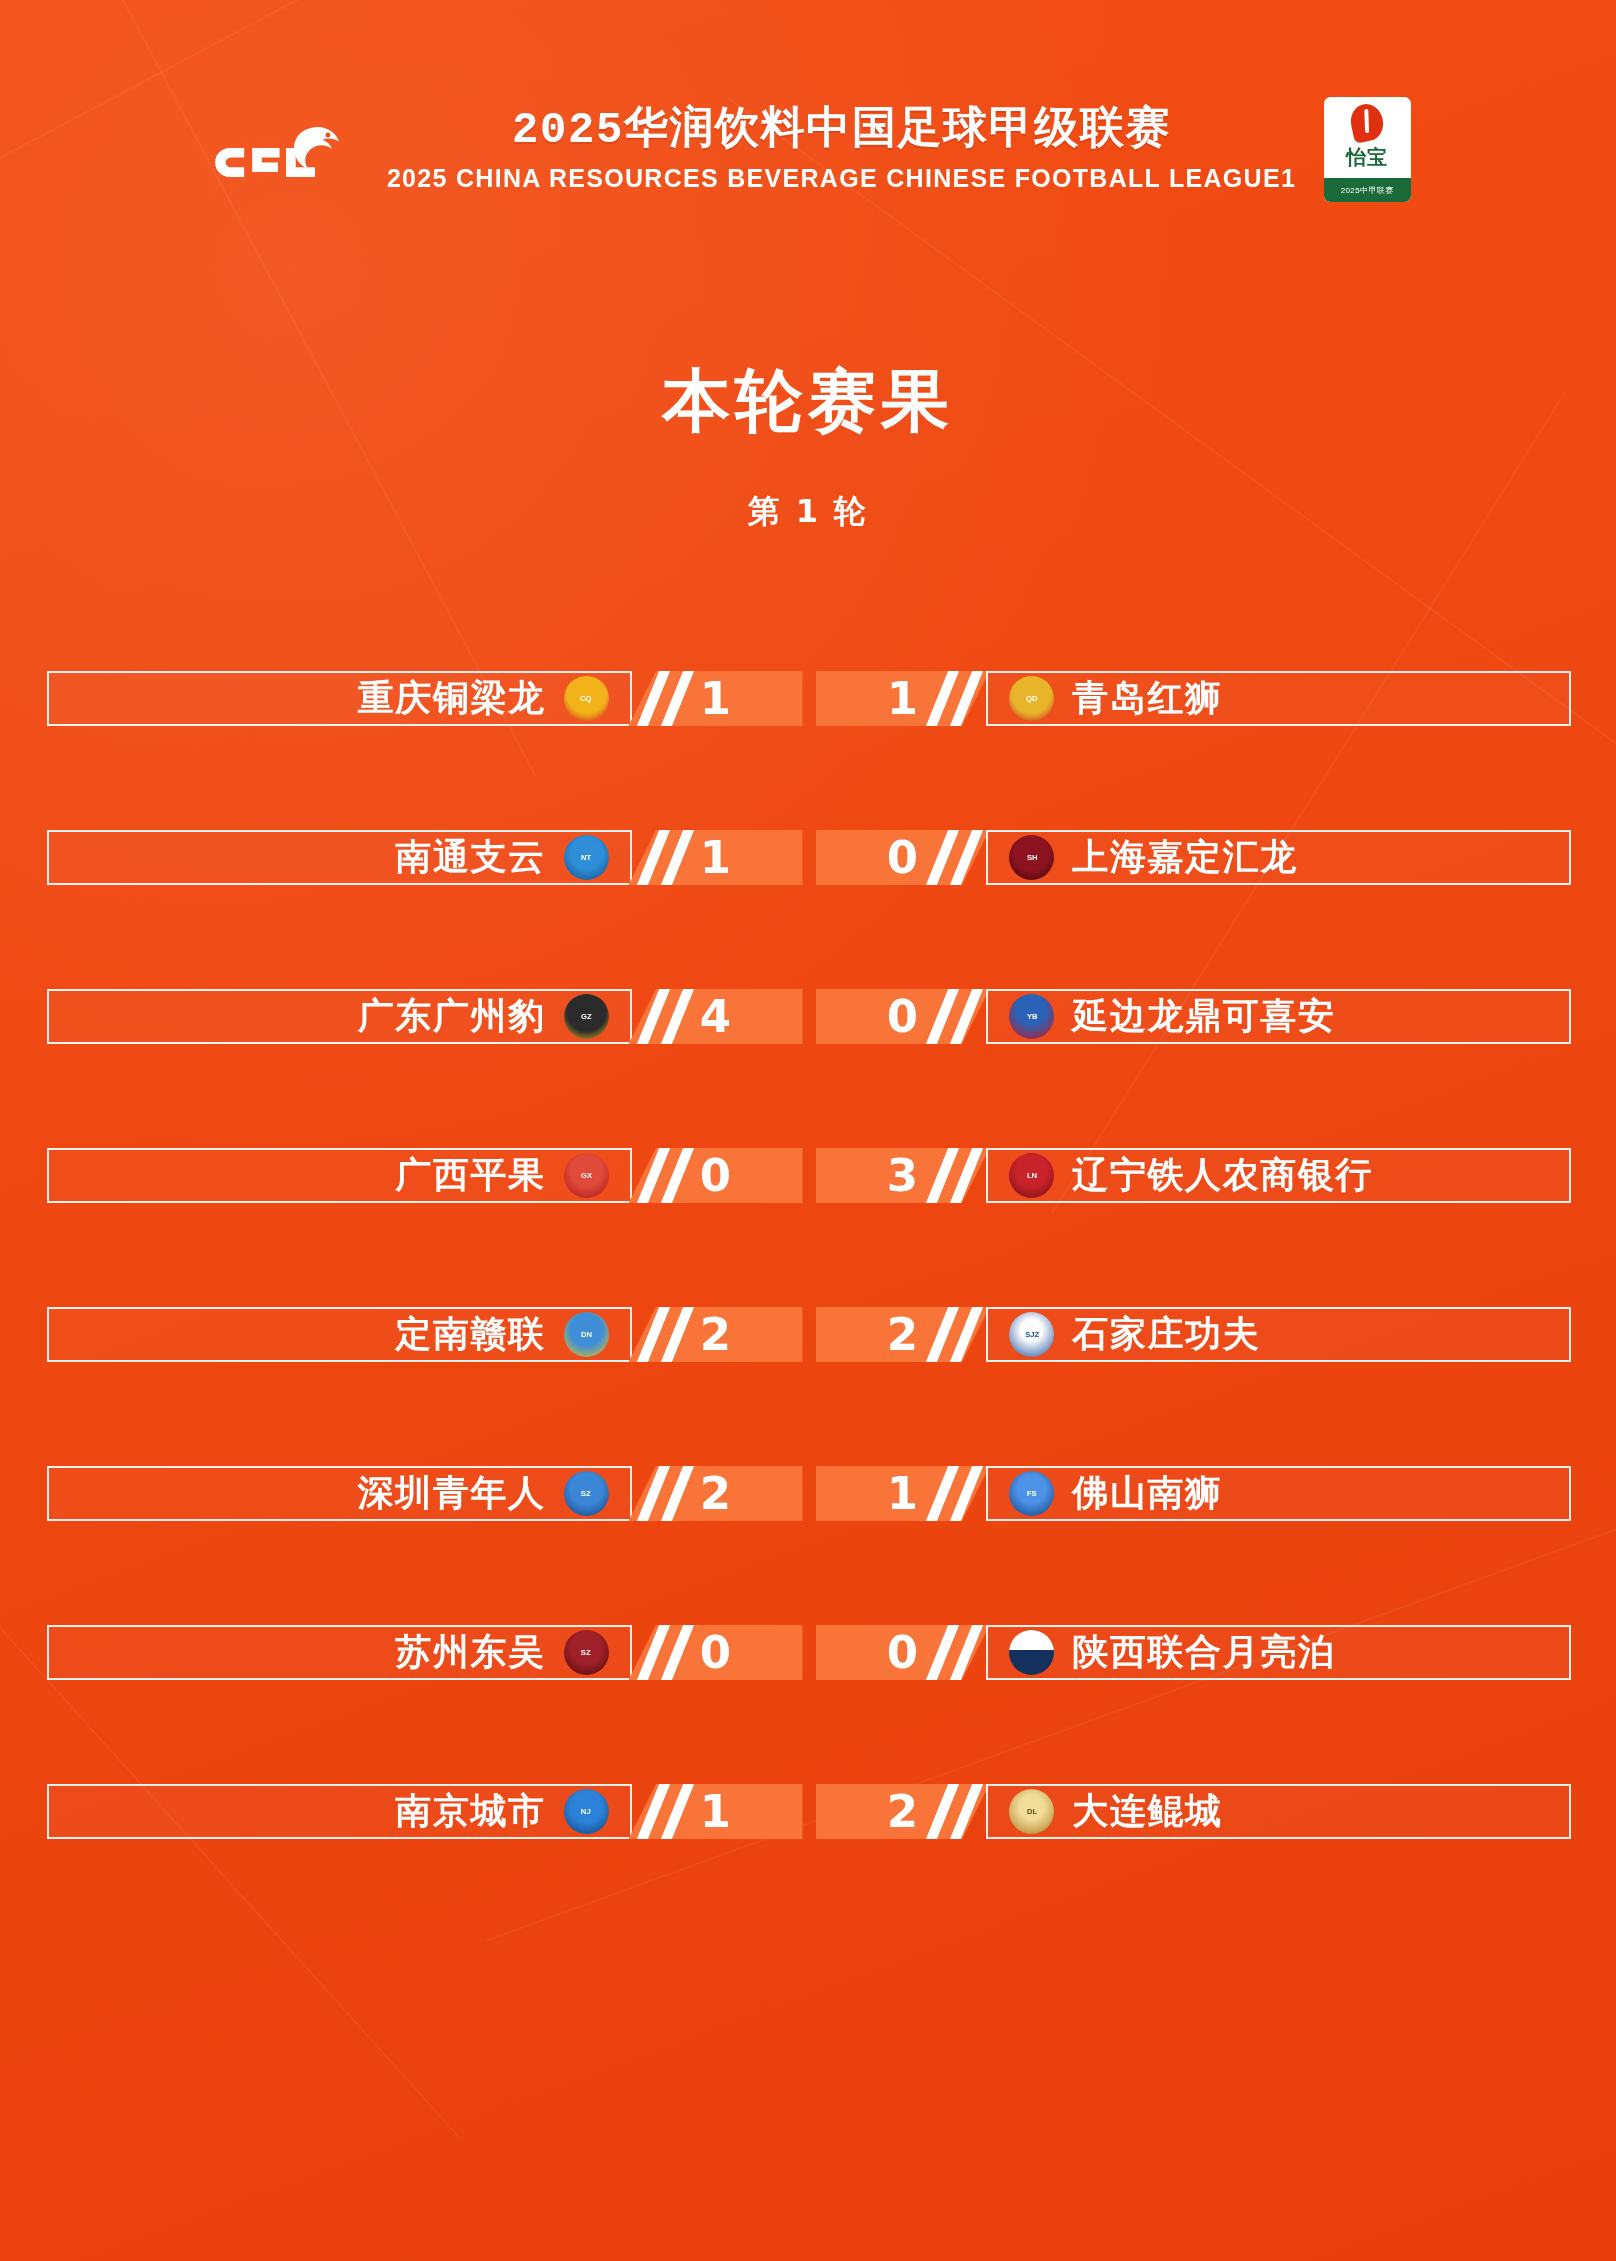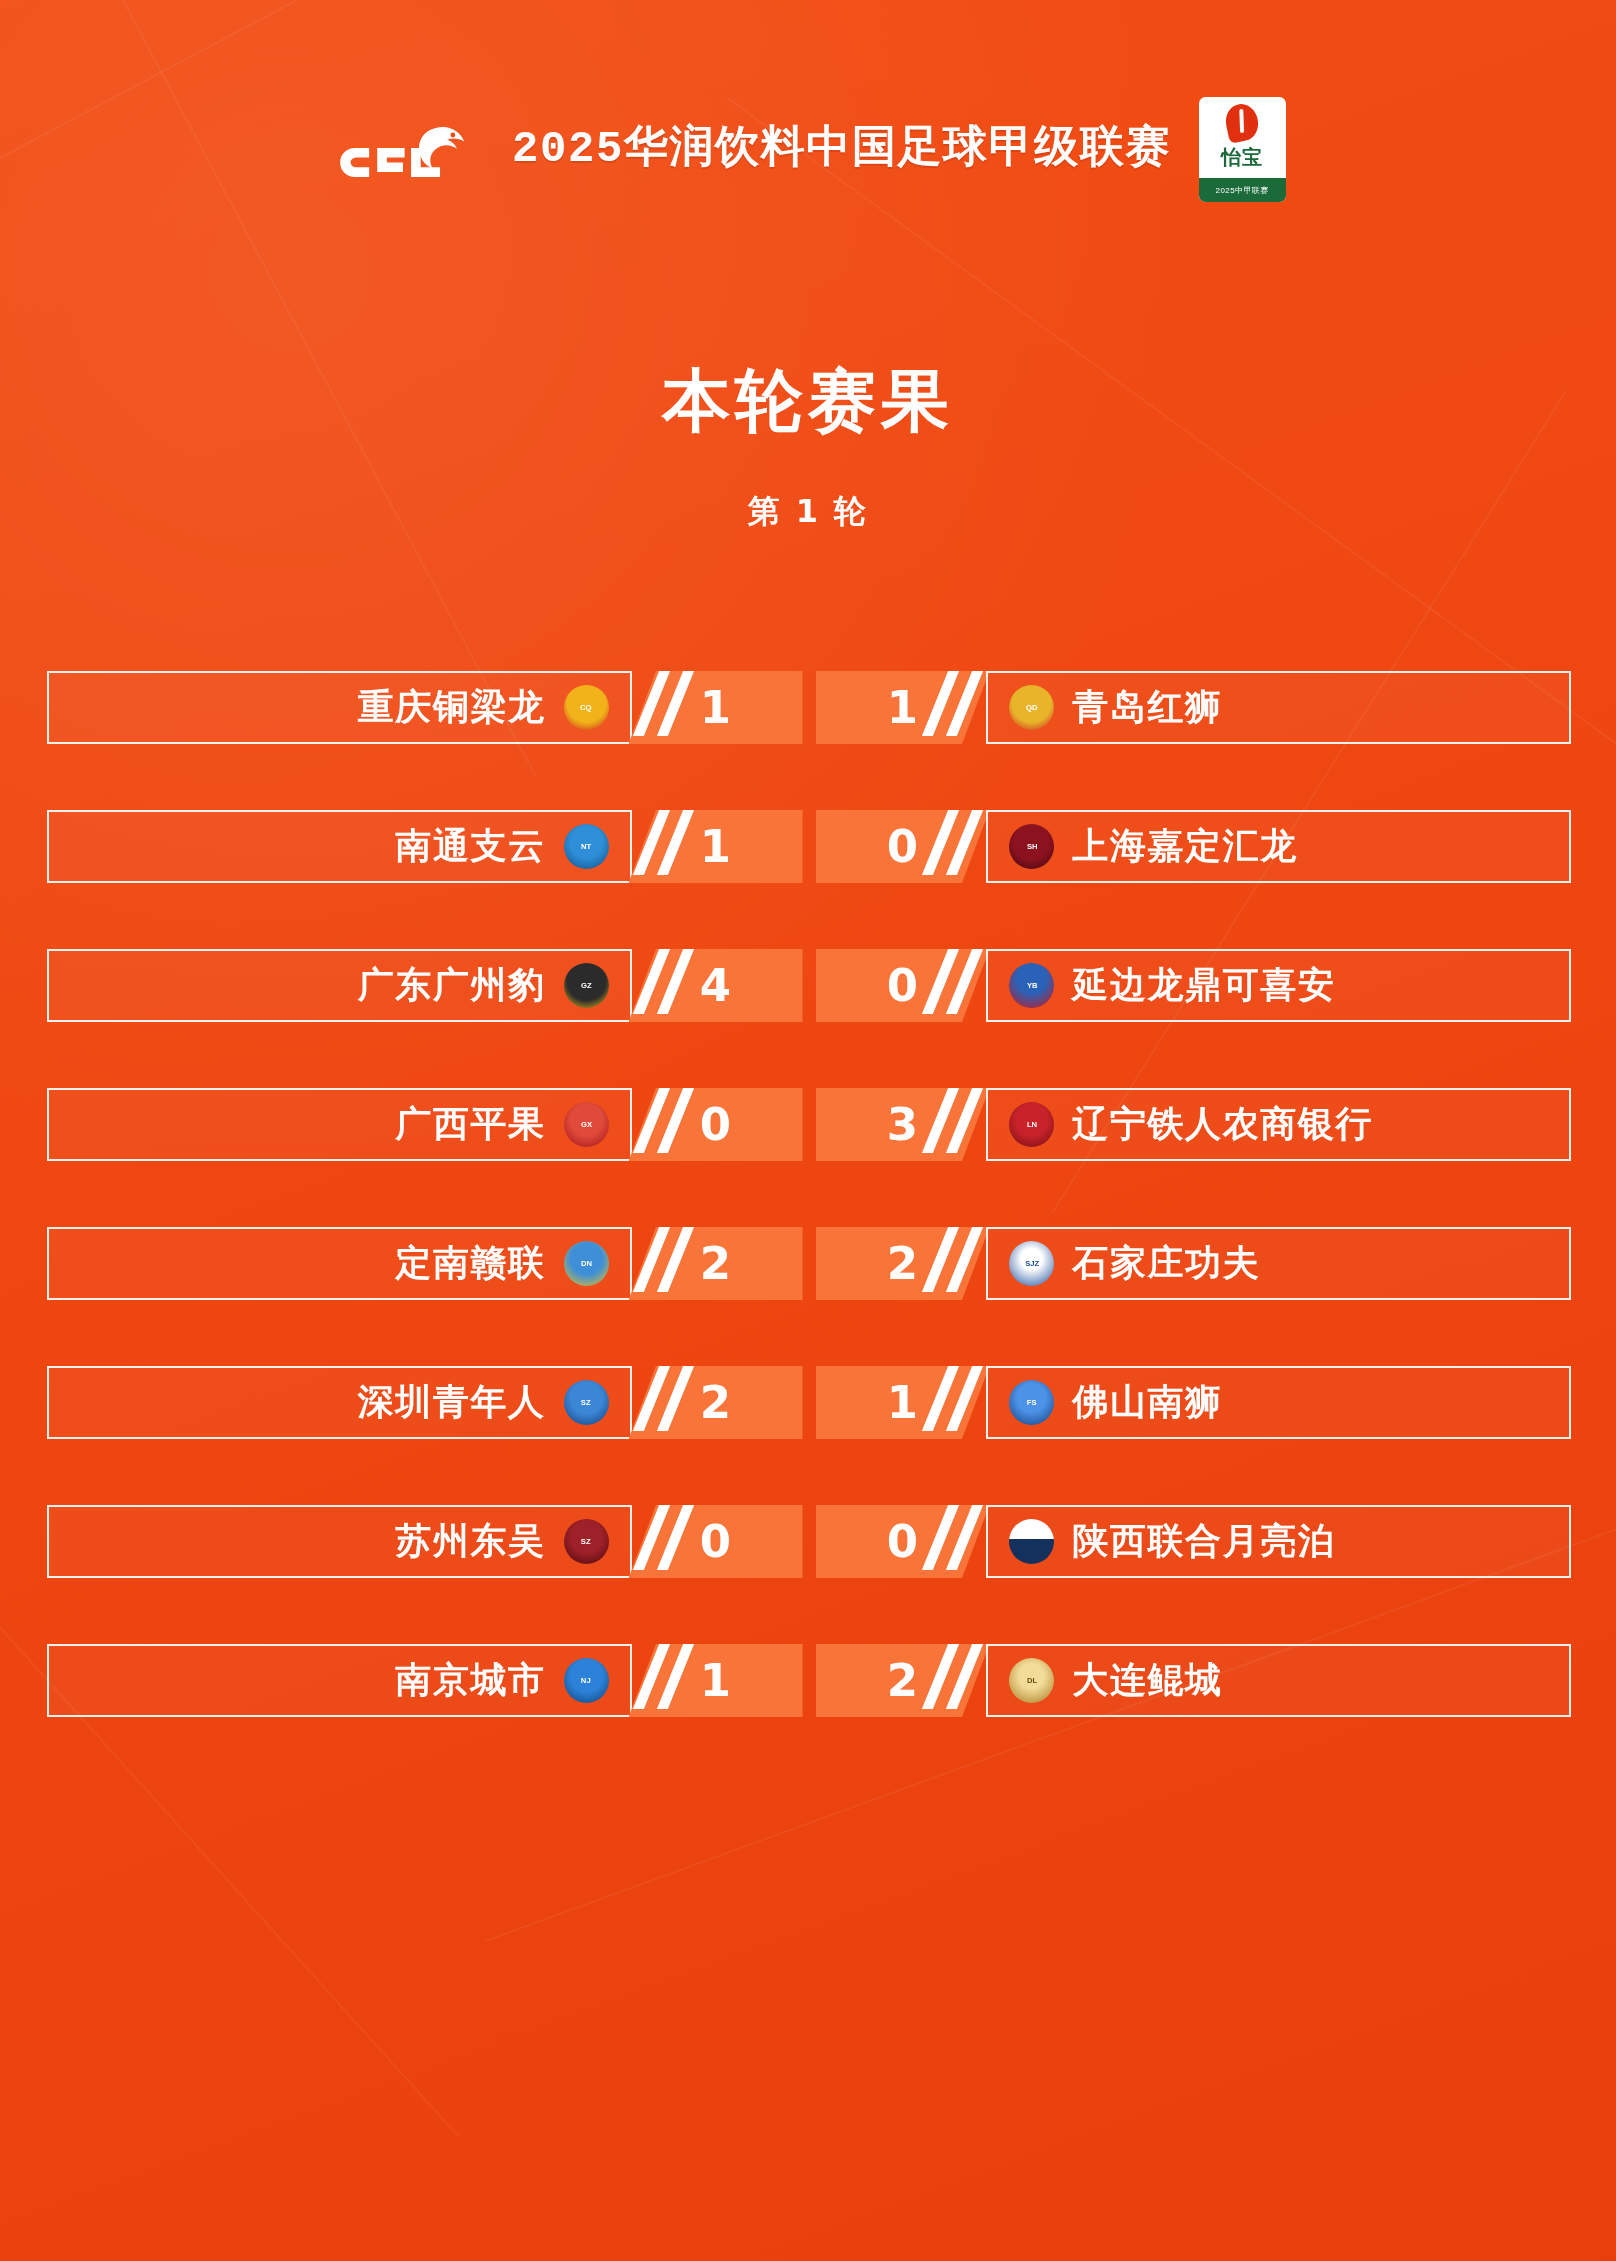--- a/index.html
+++ b/index.html
@@ -123,22 +123,22 @@
     letter-spacing: 2.4px;
   }
   .matches {
     position: absolute;
     top: 671px;
     left: 47px;
     width: 1524px;
   }
   .match {
     position: relative;
-    height: 73px;
-    margin-bottom: 66px;
+    height: 55px;
+    margin-bottom: 104px;
     display: flex;
     border-radius: 15px;
   }
   
   .side {
     position: relative;
     flex: 1;
     border: 2px solid rgba(255,255,255,0.92);
     display: flex;
     align-items: center;
@@ -237,20 +237,21 @@
       <svg viewBox="0 0 190 108" width="154" height="87" aria-hidden="true">
         <path d="M30 52c-10 0-18 8-18 18s8 18 18 18h18v-12H32c-4 0-7-3-7-6s3-6 7-6h16V52H30z" fill="#fff"></path>
         <path d="M58 52h34v12H70v6h20v12H58V52z" fill="#fff"></path>
         <path d="M100 52h12v24h24v12h-36V52z" fill="#fff"></path>
         <path d="M140 26c12 0 22 8 26 18-6-4-14-5-21-2 6 2 10 6 12 11-8-6-19-6-27 1-7 6-8 16-3 24-14-6-21-22-15-36 4-10 15-16 28-16z" fill="#fff"></path>
         <circle cx="152" cy="36" r="3" fill="#F04A16"></circle>
       </svg>
     </div>
     <div class="hdr-text">
       <div class="hdr-cn">2025华润饮料中国足球甲级联赛</div>
+      <div class="hdr-en">2025 CHINA RESOURCES BEVERAGE CHINESE FOOTBALL LEAGUE1</div>
     </div>
     <div class="yibao">
       <div class="leaf"></div>
       <div class="yb-cn">怡宝</div>
       <div class="yb-band">2025中甲联赛</div>
     </div>
   </div>
 
   <div class="title">本轮赛果</div>
   <div class="round">第 1 轮</div>

